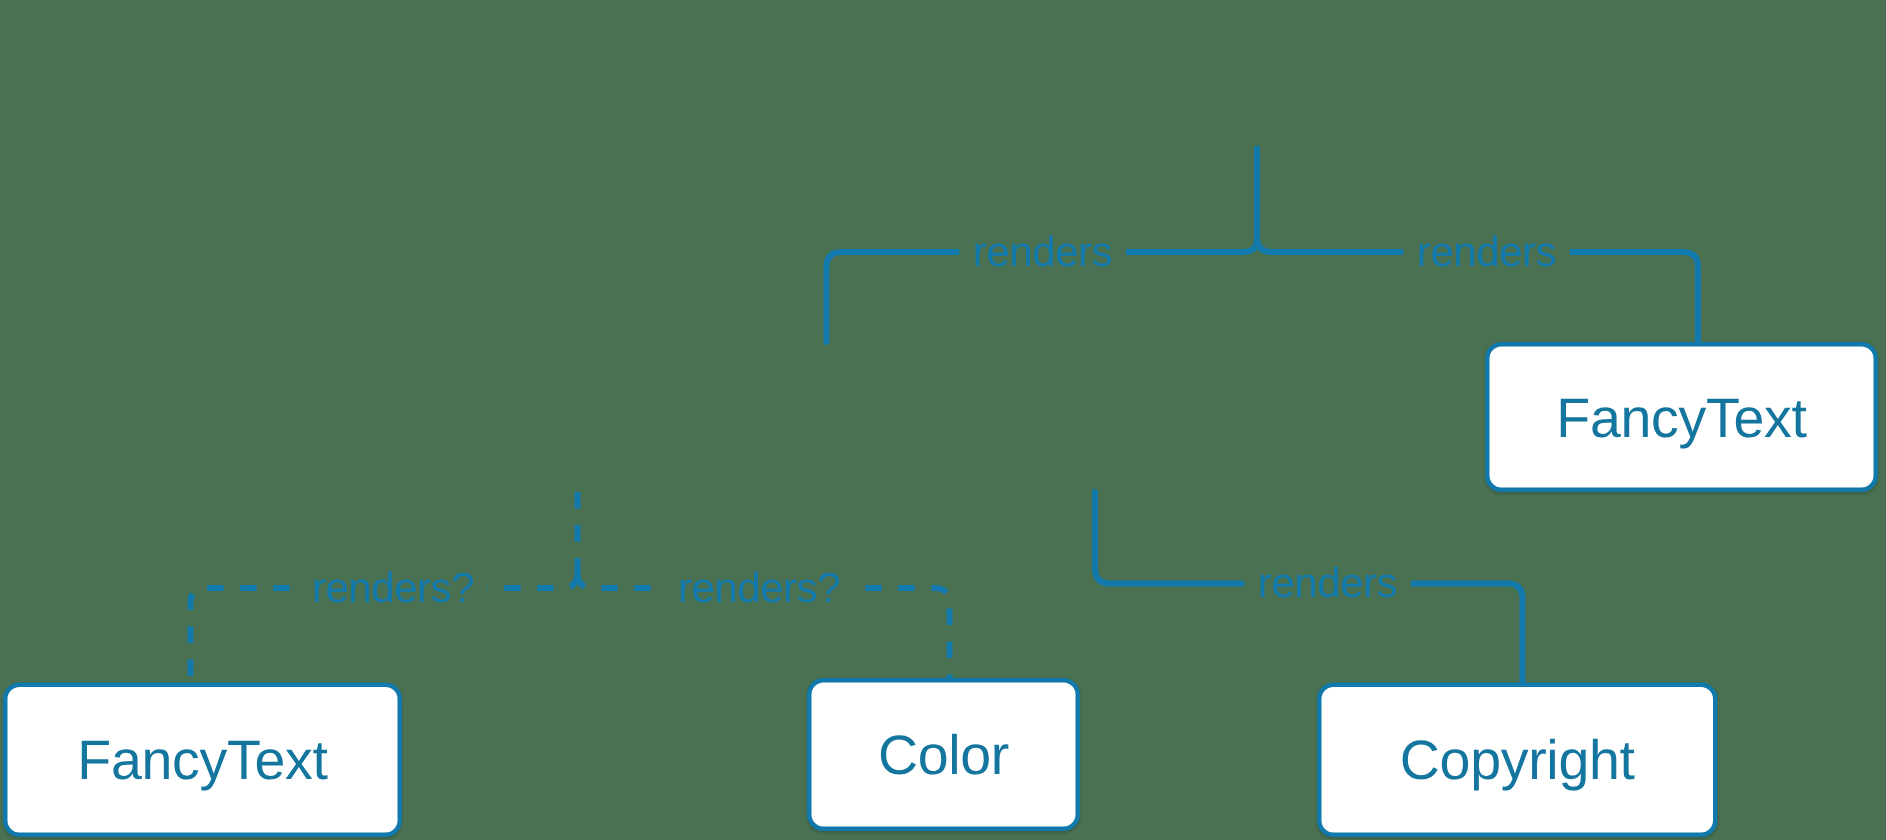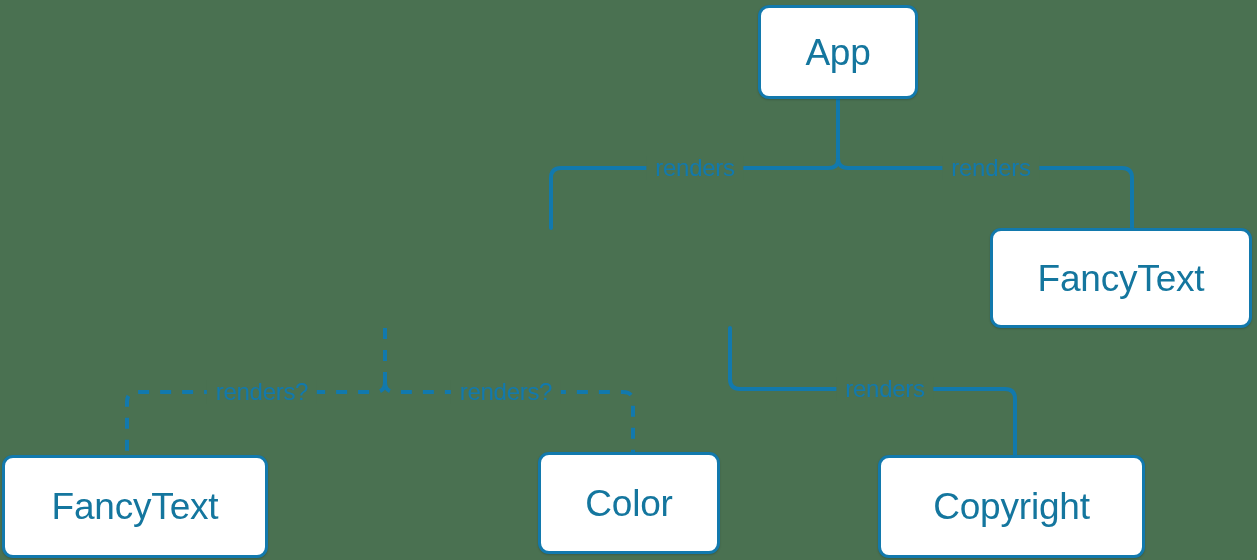--- a/index.html
+++ b/index.html
@@ -42,21 +42,21 @@
     color: #14769e;
     font-size: 37px;
     font-weight: 400;
     letter-spacing: -0.2px;
     line-height: 1;
     white-space: nowrap;
   }
   .edge-label {
     position: absolute;
     color: #1279ad;
-    font-size: 24px;
+    font-size: 28px;
     font-weight: 500;
     letter-spacing: -0.3px;
     line-height: 1;
     white-space: nowrap;
     background: #4a7151;
     padding: 0 9px;
     z-index: 3;
   }
 </style>
 </head>
@@ -82,23 +82,20 @@
   <div class="edge-label" style="left:695px; top:168px; transform:translate(-50%,-50%);">renders</div>
 
   <div class="edge-label" style="left:991px; top:168px; transform:translate(-50%,-50%);">renders</div>
 
   <div class="edge-label" style="left:262px; top:392px; transform:translate(-50%,-50%);">renders?</div>
 
   <div class="edge-label" style="left:506px; top:392px; transform:translate(-50%,-50%);">renders?</div>
 
   <div class="edge-label" style="left:885px; top:389px; transform:translate(-50%,-50%);">renders</div>
 
-  <div class="node" style="left:758px; top:5px; width:160px; height:94px;">
-    <span class="node-label">App</span>
-  </div>
 
 
   <div class="node" style="left:990px; top:228px; width:262px; height:100px;">
     <span class="node-label">FancyText</span>
   </div>
 
   <div class="node" style="left:2px; top:455px; width:266px; height:103px;">
     <span class="node-label">FancyText</span>
   </div>
 

